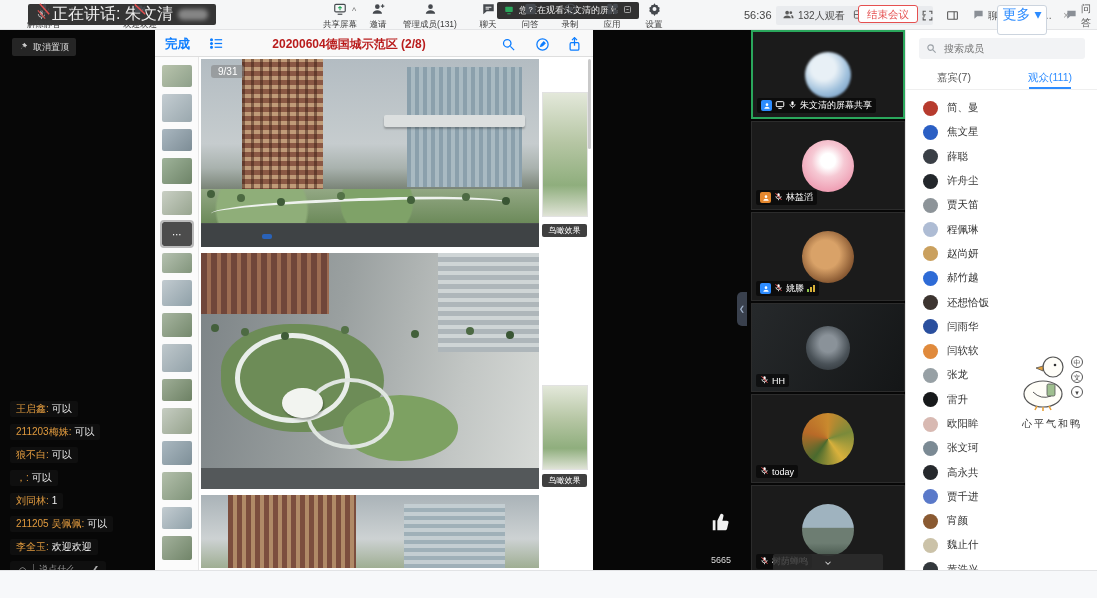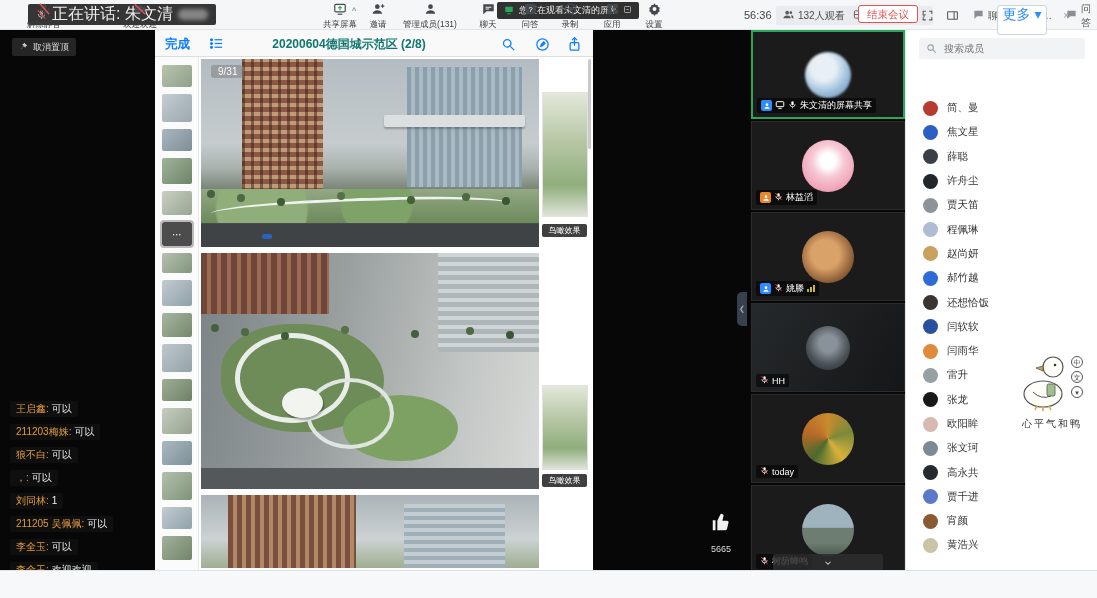--- a/index.html
+++ b/index.html
@@ -33,21 +33,21 @@
   .unpin-pill{left:12px;top:38px;height:18px;padding:0 7px;font-size:9px;background:rgba(40,40,40,.92);color:#ddd;}
 
   
   .stage{left:0;top:30px;width:1097px;height:540px;background:#070707;}
 
   
   .doc{left:155px;top:30px;width:438px;height:540px;background:#fff;overflow:hidden;}
   .doc-nav{left:0;top:0;width:438px;height:27px;background:#f9f9f9;border-bottom:1px solid #dedede;}
   .doc-done{left:10px;top:6px;font-size:12.5px;color:#0a7cff;font-weight:bold;}
   .doc-list-icon{left:54px;top:6px;color:#0a7cff;}
-  .doc-title{left:0;top:6px;width:372px;text-align:center;font-size:12px;font-weight:bold;color:#0f766e;padding-left:16px;}
+  .doc-title{left:0;top:6px;width:372px;text-align:center;font-size:12px;font-weight:bold;color:#b91c1c;padding-left:16px;}
   .doc-ic{top:5px;width:18px;height:18px;color:#0a7cff;display:flex;align-items:center;justify-content:center;cursor:pointer;}
   .doc-search{right:76px;}.doc-pen{right:42px;}.doc-share{right:10px;}
 
   .rail{left:0;top:27px;width:44px;height:513px;background:#fbfbfb;border-right:1px solid #e6e6e6;padding:8px 0 0 7px;}
   .thumb{width:30px;border-radius:2px;margin-bottom:7px;background:linear-gradient(135deg,#b9c4ad,#8ea08a);cursor:pointer;}
   .thumb:nth-child(2){height:28px;background:linear-gradient(135deg,#c4cdd2,#9aa8ae);}
   .thumb:nth-child(1){height:22px;}
   .thumb:nth-child(3){height:22px;background:linear-gradient(135deg,#aab7c0,#7d8d96);}
   .thumb:nth-child(4){height:26px;background:linear-gradient(135deg,#9fb39a,#6e8468);}
   .thumb:nth-child(5){height:24px;background:linear-gradient(135deg,#c9cfc4,#98a590);}
@@ -107,21 +107,21 @@
   .cname{color:#e09a3e;}
   .ctext{color:#f2f2f2;margin-left:3px;}
   .cinput{display:inline-flex;align-items:center;gap:5px;background:rgba(18,18,18,.78);border-radius:3px;padding:2px 7px;margin-top:2px;cursor:text;}
   .cemoji{color:#bbb;font-size:11px;}
   .cdiv{width:1px;height:11px;background:#555;}
   .cph{color:#9a9a9a;font-size:9px;}
   .ccol{color:#aaa;font-size:9px;margin-left:4px;}
 
   
   .reaction{left:703px;top:511px;width:36px;text-align:center;color:#e8e8e8;}
-  .reaction .cnt{font-size:9px;color:#ddd;margin-top:7px;}
+  .reaction .cnt{font-size:9px;color:#ddd;margin-top:18px;}
 
   
   .handle{left:737px;top:292px;width:10px;height:34px;background:#39404d;border-radius:5px 0 0 5px;color:#9fb0c9;font-size:7px;display:flex;align-items:center;justify-content:center;cursor:pointer;}
 
   
   .vidcol{left:751px;top:30px;width:176px;height:540px;overflow:hidden;}
   .tile{position:relative;width:154px;height:89px;margin-bottom:2px;background:#1b1b1b;border:1px solid #2c2c2c;}
   .tile.active{border:2px solid #2aa75c;}
   .tav{position:absolute;left:50%;top:50%;transform:translate(-50%,-50%);width:52px;height:52px;border-radius:50%;}
   .t1 .tav{width:46px;height:46px;background:radial-gradient(circle at 40% 35%,#e8f0f6 0 30%,#9fc0dc 60%,#5c87b5 100%);filter:blur(1px);}
@@ -367,21 +367,20 @@
     </div>
   </div>
 
   <div class="abs chatov">
     <div class="cmsg"><span class="cbubble"><span class="cname">王启鑫:</span><span class="ctext">可以</span></span></div>
     <div class="cmsg"><span class="cbubble"><span class="cname">211203梅姝:</span><span class="ctext">可以</span></span></div>
     <div class="cmsg"><span class="cbubble"><span class="cname">狼不白:</span><span class="ctext">可以</span></span></div>
     <div class="cmsg"><span class="cbubble"><span class="cname">，:</span><span class="ctext">可以</span></span></div>
     <div class="cmsg"><span class="cbubble"><span class="cname">刘同林:</span><span class="ctext">1</span></span></div>
     <div class="cmsg"><span class="cbubble"><span class="cname">211205 吴佩佩:</span><span class="ctext">可以</span></span></div>
-    <div class="cmsg"><span class="cbubble"><span class="cname">李全玉:</span><span class="ctext">可以</span></span></div>
     <div class="cmsg"><span class="cbubble"><span class="cname">李全玉:</span><span class="ctext">欢迎欢迎</span></span></div>
     <div class="cinput">
       <span class="cemoji">☺</span>
       <span class="cdiv"></span>
       <span class="cph">说点什么...</span>
       <span class="ccol">❮</span>
     </div>
   </div>
 
   <div class="abs reaction">
@@ -500,20 +499,24 @@
   </div>
 
   <div class="abs panel">
     <div class="abs searchbox">
       <span><svg width="11" height="11" viewBox="0 0 24 24" fill="none" stroke="#9aa0a6" stroke-width="2.4">
             <circle cx="10" cy="10" r="6"></circle>
             <line x1="15" y1="15" x2="21" y2="21"></line>
           </svg></span>
       <input placeholder="搜索成员" style="">
     </div>
+    <div class="abs ptabs">
+      <div class="ptab">嘉宾(7)</div>
+      <div class="ptab active">观众(111)</div>
+    </div>
     <div class="abs mlist">
       <div class="mrow">
           <span class="av"></span>
           <span class="mname">简、曼</span>
         </div>
       <div class="mrow">
           <span class="av"></span>
           <span class="mname">焦文星</span>
         </div>
       <div class="mrow">
@@ -539,53 +542,57 @@
       <div class="mrow">
           <span class="av"></span>
           <span class="mname">郝竹越</span>
         </div>
       <div class="mrow">
           <span class="av"></span>
           <span class="mname">还想恰饭</span>
         </div>
       <div class="mrow">
           <span class="av"></span>
+          <span class="mname">闫雨华</span>
+        </div>
+      <div class="mrow">
+          <span class="av"></span>
           <span class="mname">闫软软</span>
         </div>
       <div class="mrow">
           <span class="av"></span>
-          <span class="mname">闫雨华</span>
+          <span class="mname">张龙</span>
         </div>
       <div class="mrow">
           <span class="av"></span>
           <span class="mname">雷升</span>
         </div>
       <div class="mrow">
           <span class="av"></span>
-          <span class="mname">张龙</span>
-        </div>
-      <div class="mrow">
-          <span class="av"></span>
           <span class="mname">欧阳眸</span>
         </div>
       <div class="mrow">
           <span class="av"></span>
           <span class="mname">张文珂</span>
         </div>
       <div class="mrow">
           <span class="av"></span>
           <span class="mname">高永共</span>
         </div>
       <div class="mrow">
           <span class="av"></span>
           <span class="mname">贾千进</span>
         </div>
       <div class="mrow">
           <span class="av"></span>
           <span class="mname">宵颜</span>
+        </div>
+      <div class="mrow">
+          <span class="av"></span>
+          <span class="mname">魏止什</span>
         </div>
       <div class="mrow">
           <span class="av"></span>
           <span class="mname">黄浩兴</span>
         </div>
 
     </div>
     <div class="abs sticker">
       <svg width="78" height="62" viewBox="0 0 78 62">
         <ellipse cx="30" cy="44" rx="19" ry="13" fill="#fffef8" stroke="#555" stroke-width="1.2"></ellipse>

